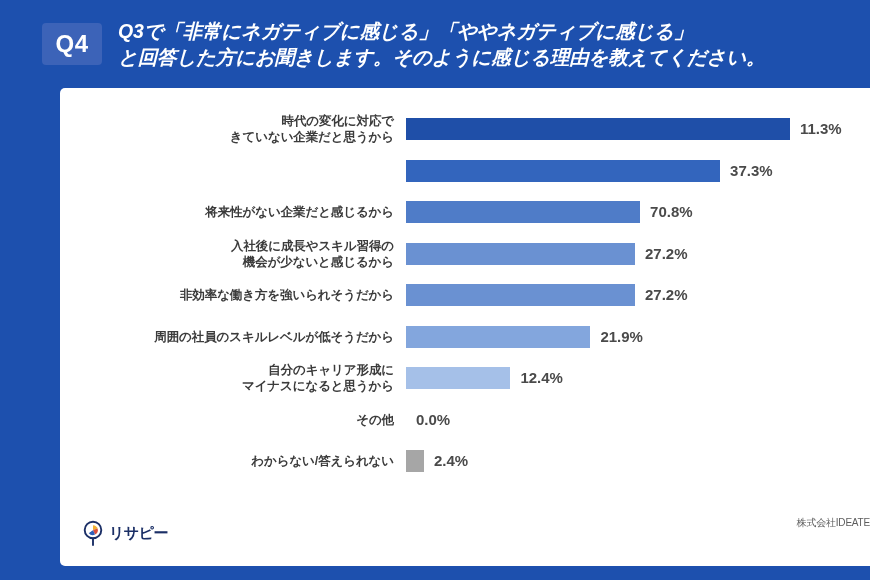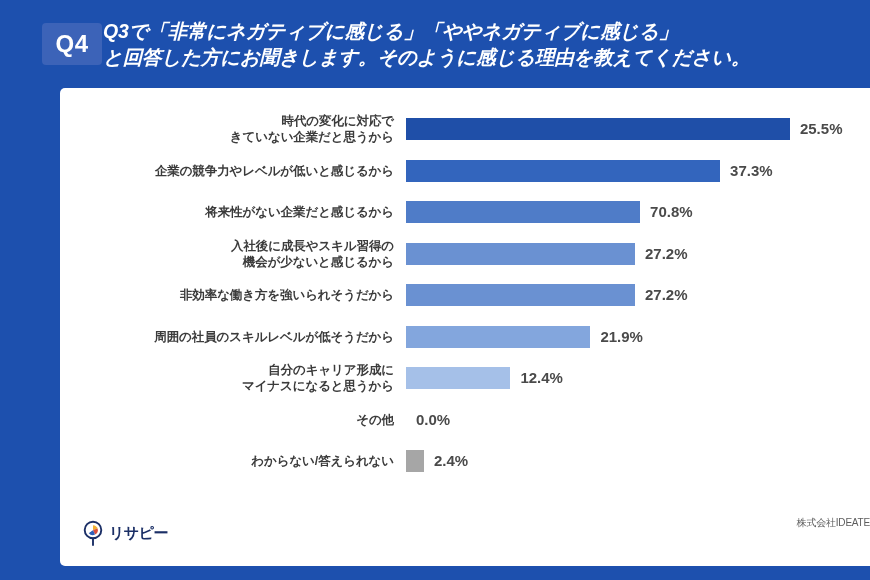--- a/index.html
+++ b/index.html
@@ -33,21 +33,21 @@
   }
   .q-badge {
     width: 60px;
     height: 42px;
     background: #3c63b8;
     border-radius: 4px;
     display: flex;
     align-items: center;
     justify-content: center;
     flex: 0 0 auto;
-    margin-right: 1px;
+    margin-right: 16px;
   }
   .q-badge span {
     color: #ffffff;
     font-size: 24px;
     font-weight: bold;
     letter-spacing: 0.5px;
     line-height: 1;
   }
   .title-block {
     display: flex;
@@ -166,22 +166,21 @@
       <div class="title-line">と回答した方にお聞きします。そのように感じる理由を教えてください。</div>
     </div>
   </div>
 
   <div class="panel">
 
     <div class="chart" id="chart">
         <div class="row-label" style="left: 34px; top: 25px;">時代の変化に対応で
 きていない企業だと思うから</div>
         <div class="bar" style="left: 346px; top: 30px; width: 383.952px; background: rgb(31, 79, 168);"></div>
-        <div class="bar-value" style="left: 739.952px; top: 30px;">25.5%</div>
-        <div class="row-label" style="left: 34px; top: 74.5px;">企業の競争力やレベルが低いと感じるから</div>
+        <div class="bar-value" style="left: 739.952px; top: 30px;">11.3%</div>
         <div class="bar" style="left: 346px; top: 71.5px; width: 314.066px; background: rgb(51, 101, 189);"></div>
         <div class="bar-value" style="left: 670.066px; top: 71.5px;">37.3%</div>
         <div class="row-label" style="left: 34px; top: 116px;">将来性がない企業だと感じるから</div>
         <div class="bar" style="left: 346px; top: 113px; width: 234.076px; background: rgb(79, 124, 200);"></div>
         <div class="bar-value" style="left: 590.076px; top: 113px;">70.8%</div>
         <div class="row-label" style="left: 34px; top: 149.5px;">入社後に成長やスキル習得の
 機会が少ないと感じるから</div>
         <div class="bar" style="left: 346px; top: 154.5px; width: 229.024px; background: rgb(106, 145, 210);"></div>
         <div class="bar-value" style="left: 585.024px; top: 154.5px;">27.2%</div>
         <div class="row-label" style="left: 34px; top: 199px;">非効率な働き方を強いられそうだから</div>

